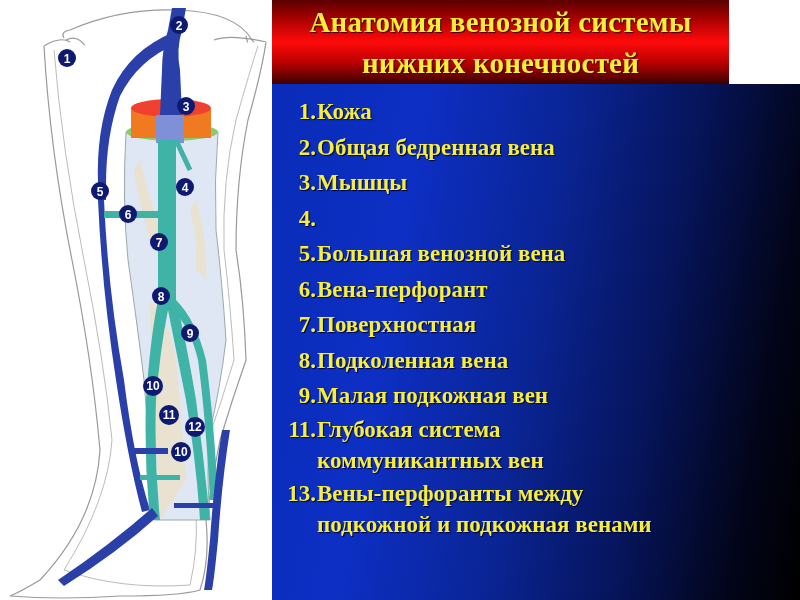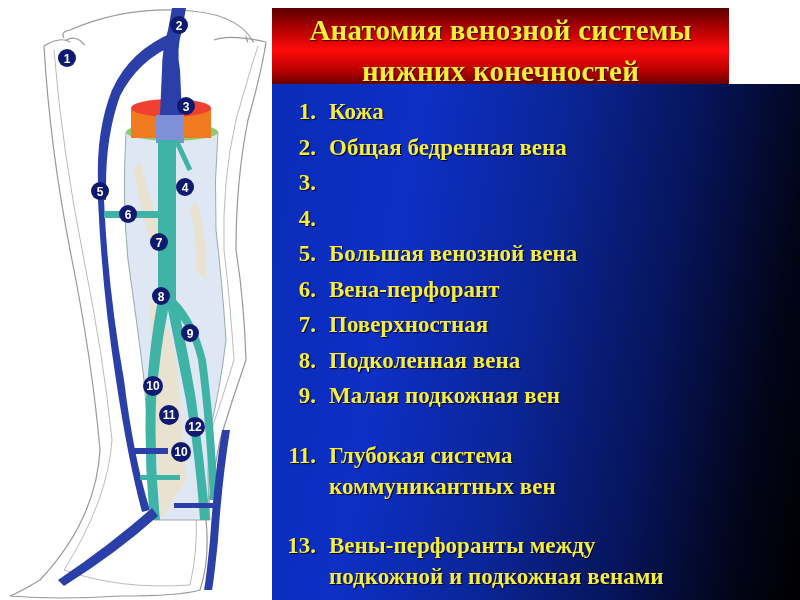--- a/index.html
+++ b/index.html
@@ -11,46 +11,46 @@
     .left-panel {
       position: absolute; left: 0; top: 0; width: 272px; height: 600px;
       background: #ffffff;
     }
     .left-panel svg { position: absolute; left: 0; top: 0; }
     .slide-body {
       position: absolute; left: 272px; top: 84px; width: 528px; height: 516px;
       background: linear-gradient(100deg, #0a2cb8 0%, #0d2fc4 25%, #0a2597 48%, #06145a 70%, #02051a 88%, #000000 100%);
     }
     .slide-header {
-      position: absolute; left: 272px; top: 8px; width: 457px; height: 84px;
+      position: absolute; left: 272px; top: 0; width: 457px; height: 84px;
       background: linear-gradient(180deg, #5a0000 0%, #a80000 22%, #ff0a0a 50%, #b80000 75%, #3a0000 100%);
     }
     .title {
       position: absolute; left: 0; width: 100%; text-align: center;
       color: #f7ee3a; font-weight: bold; font-size: 29px; line-height: 36px;
       text-shadow: 1px 1px 1px #3a0000;
       letter-spacing: 0.2px;
     }
     .title.l1 { top: 4px; }
     .title.l2 { top: 45px; }
     .legend {
       position: absolute; left: 260px; top: 94px; width: 540px;
       margin: 0; padding: 0; list-style: none;
     }
     .legend-item {
       position: relative; color: #f7ee3a; font-weight: bold;
       font-size: 23px; line-height: 35.5px; height: 35.5px;
       text-shadow: 1px 1px 1px #000033;
     }
-    .legend-item.two-line { height: 64px; line-height: 31px; margin-top: 26px; }
+    .legend-item.two-line { height: 64px; line-height: 31px; }
     .legend-item .num {
       position: absolute; left: 0; width: 56px; text-align: right;
     }
     .legend-item .txt {
-      position: absolute; left: 69px; white-space: pre-line;
+      position: absolute; left: 57px; white-space: pre-line;
     }
     .marker-text {
       font-family: "Liberation Sans", "DejaVu Sans", sans-serif; font-weight: bold;
       fill: #ffffff; font-size: 12px;
     }
   </style>
 </head>
 <body>
 
 <div class="left-panel">
@@ -162,20 +162,21 @@
   <li class="legend-item">
       <span class="num">1.</span>
       <span class="txt">Кожа</span>
     </li>
   <li class="legend-item">
       <span class="num">2.</span>
       <span class="txt">Общая бедренная вена</span>
     </li>
   <li class="legend-item">
       <span class="num">3.</span>
+      <span class="txt">Мышцы</span>
     </li>
   <li class="legend-item">
       <span class="num">4.</span>
     </li>
   <li class="legend-item">
       <span class="num">5.</span>
       <span class="txt">Большая венозной вена</span>
     </li>
   <li class="legend-item">
       <span class="num">6.</span>

